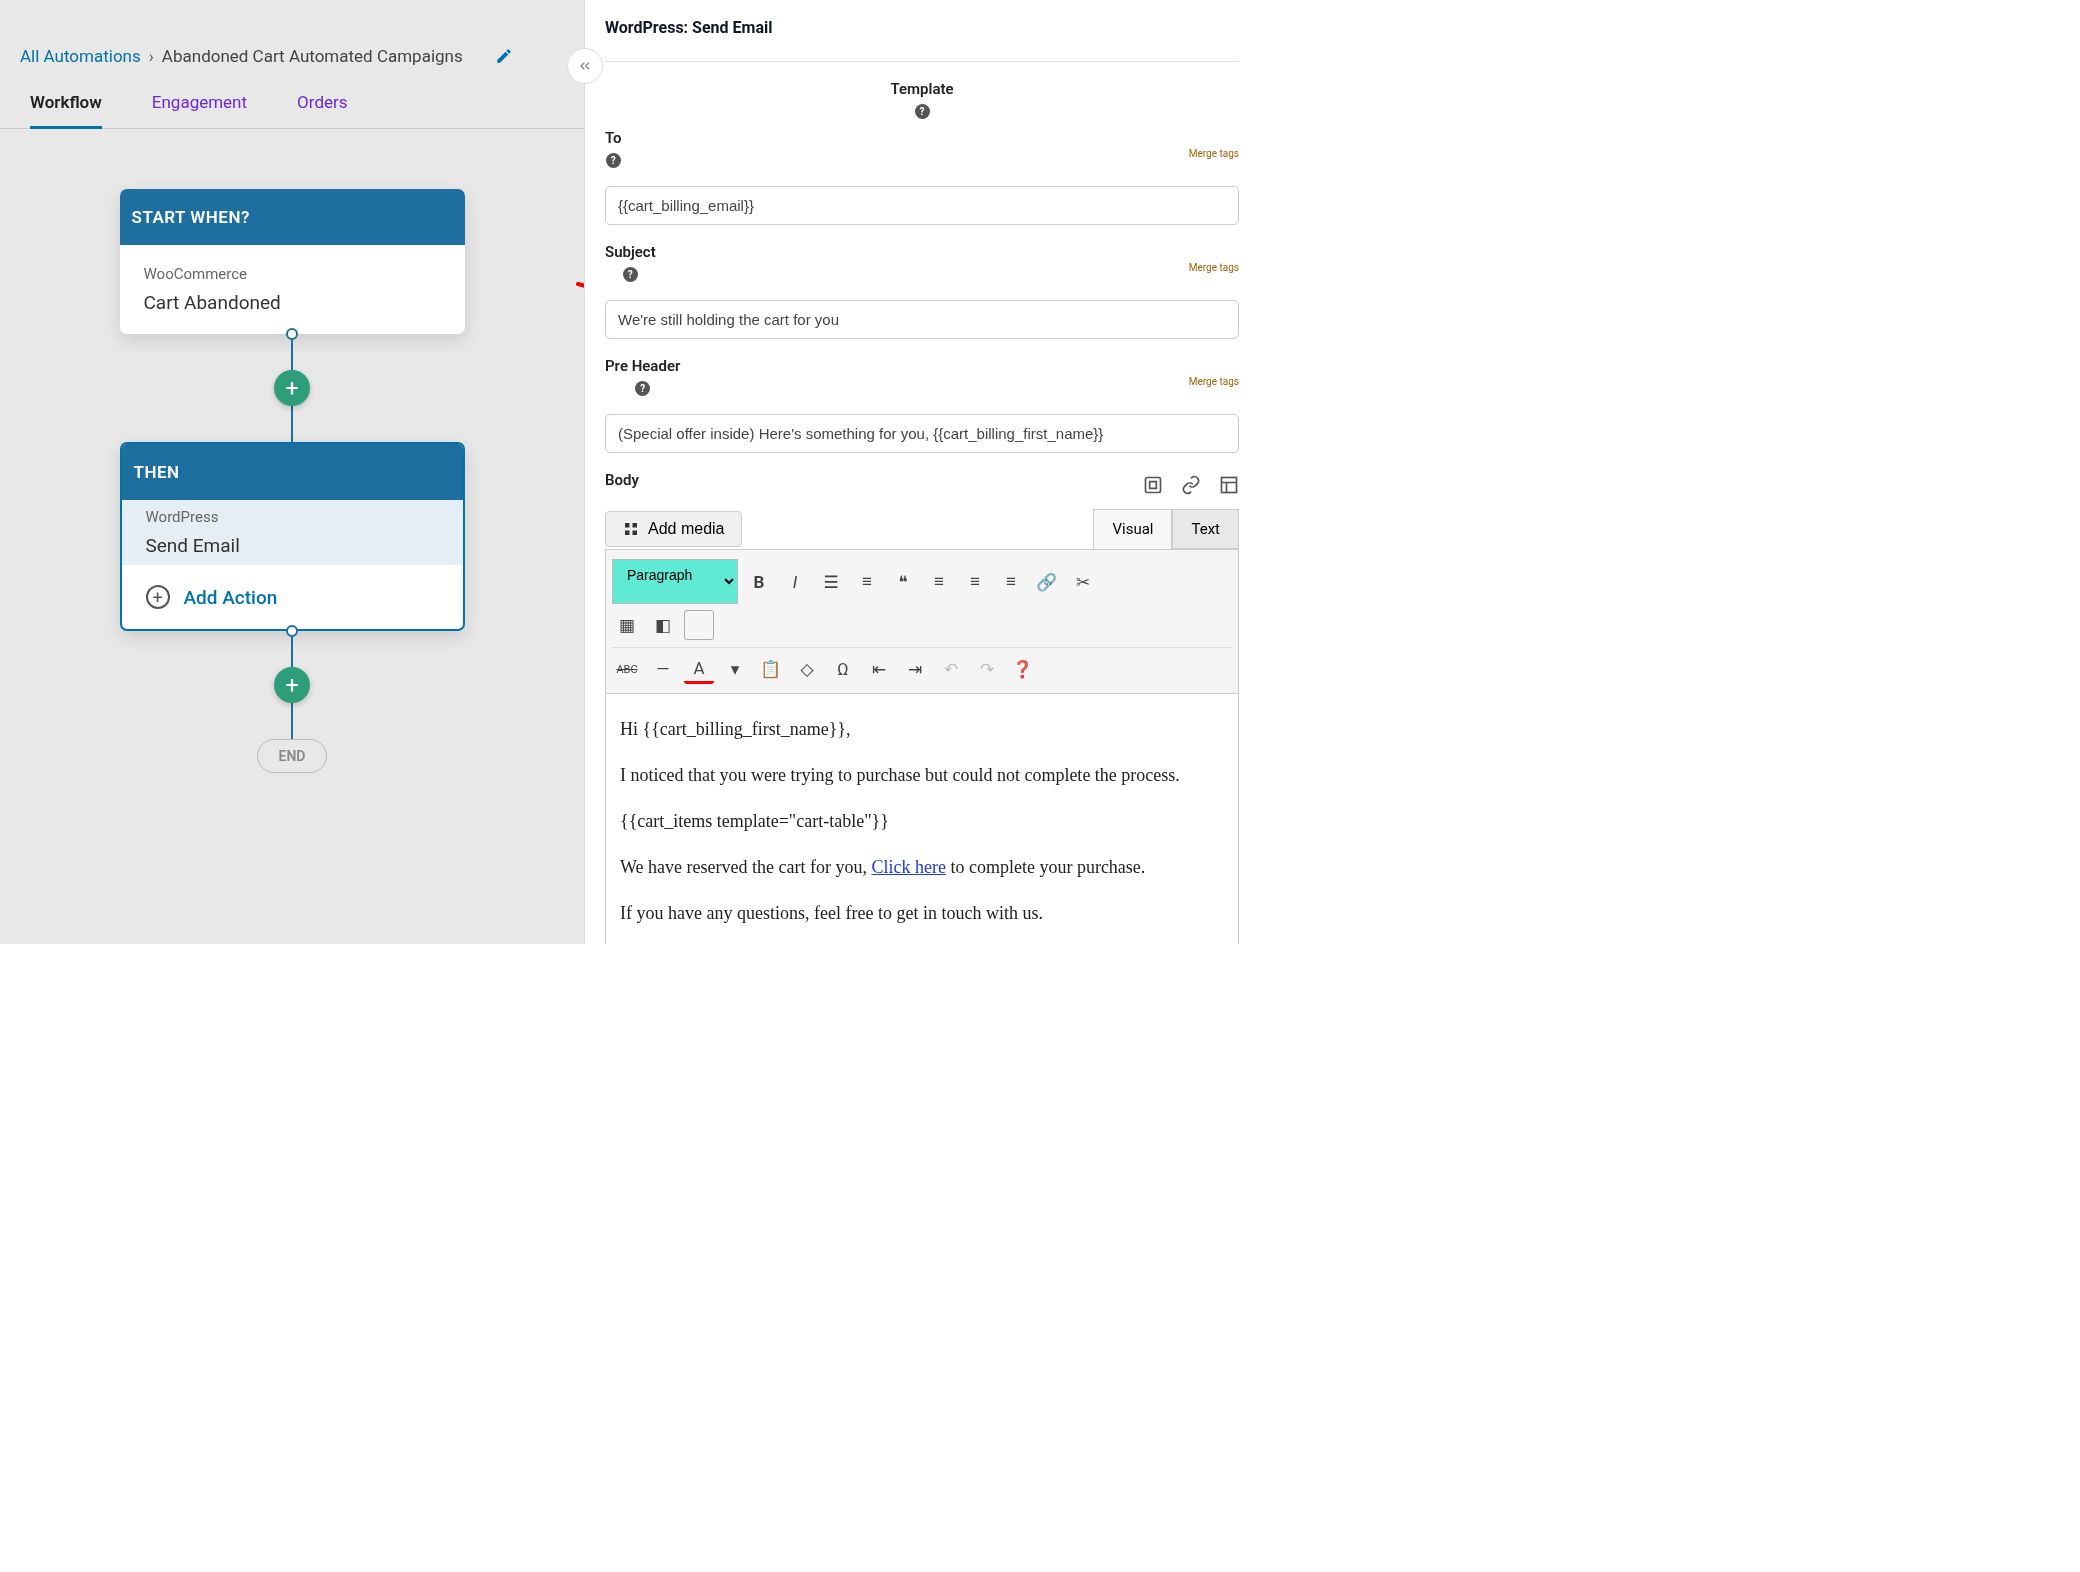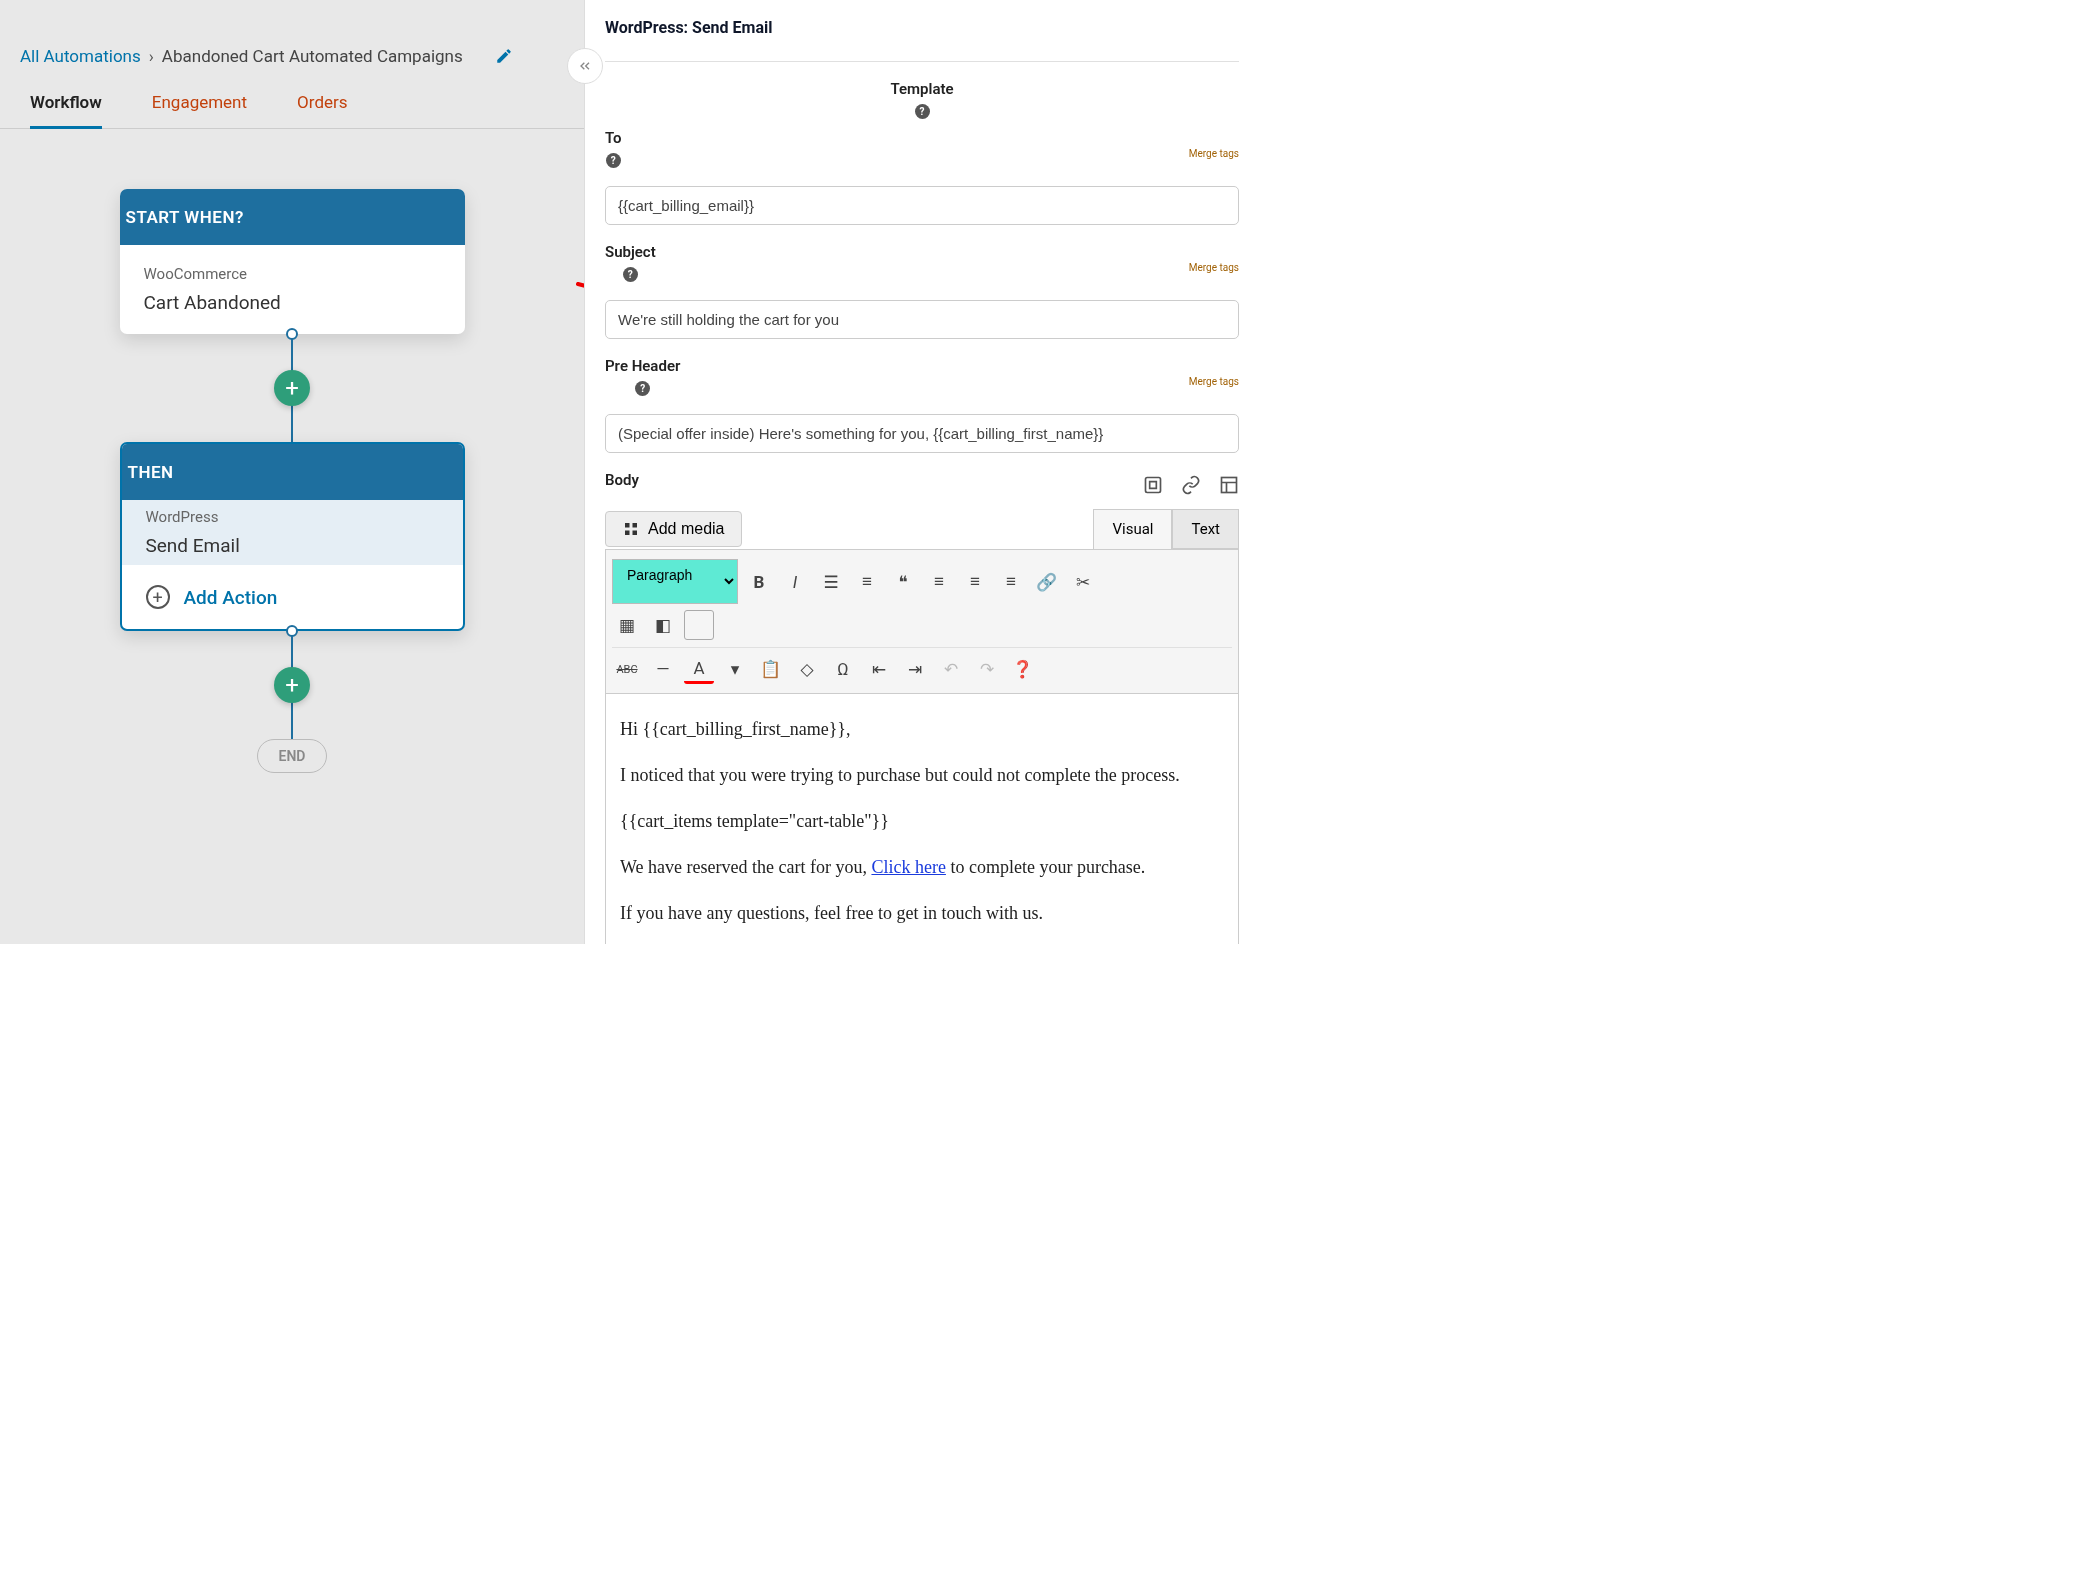--- a/index.html
+++ b/index.html
@@ -8,27 +8,27 @@
     .left-panel { width: 584px; background: #e8e8e8; position: relative; }
     .right-panel { flex: 1; background: #fff; padding: 18px 20px; border-left: 1px solid #ddd; position: relative; }
 
     
     .breadcrumb { padding: 46px 20px 0 20px; display: flex; align-items: center; gap: 8px; font-size: 17px; }
     .breadcrumb a { color: #0073aa; text-decoration: none; }
     .breadcrumb .sep { color: #555; }
     .breadcrumb .current { color: #444; }
     .edit-pencil { width: 18px; height: 18px; margin-left: 24px; }
     .tabs { display: flex; gap: 50px; padding: 26px 20px 0 30px; border-bottom: 1px solid #ccc; }
-    .tab { padding-bottom: 14px; font-size: 17px; color: #c2410c; cursor: pointer; }
+    .tab { padding-bottom: 14px; font-size: 17px; color: #6d28d9; cursor: pointer; }
     .tab.active { color: #222; font-weight: 600; border-bottom: 3px solid #0073aa; margin-bottom: -1px; }
 
     
     .canvas { position: relative; width: 100%; padding-top: 60px; }
     .node { width: 345px; margin: 0 auto; background: #fff; border-radius: 7px; box-shadow: 0 6px 18px rgba(0,0,0,0.13); overflow: hidden; }
-    .node-header { background: #1e6f9f; color: #fff; padding: 18px 6px; font-size: 17px; font-weight: 600; letter-spacing: 0.5px; }
+    .node-header { background: #1e6f9f; color: #fff; padding: 18px 12px; font-size: 17px; font-weight: 600; letter-spacing: 0.5px; }
     .node-body { padding: 20px 24px; }
     .node-body .small { color: #666; font-size: 15px; }
     .node-body .big { color: #333; font-size: 19px; margin-top: 8px; }
     .node.then { border: 2px solid #0073aa; }
     .node.then .node-body { padding: 0; }
     .node.then .action-row { padding: 8px 24px; background: #e5eef5; }
     .add-action { padding: 20px 24px; display: flex; align-items: center; gap: 14px; cursor: pointer; }
     .add-action .plus-circle { width: 24px; height: 24px; border: 2px solid #555; border-radius: 50%; display: flex; align-items: center; justify-content: center; font-size: 18px; color: #555; }
     .add-action .label { color: #0073aa; font-size: 19px; font-weight: 500; }
 

